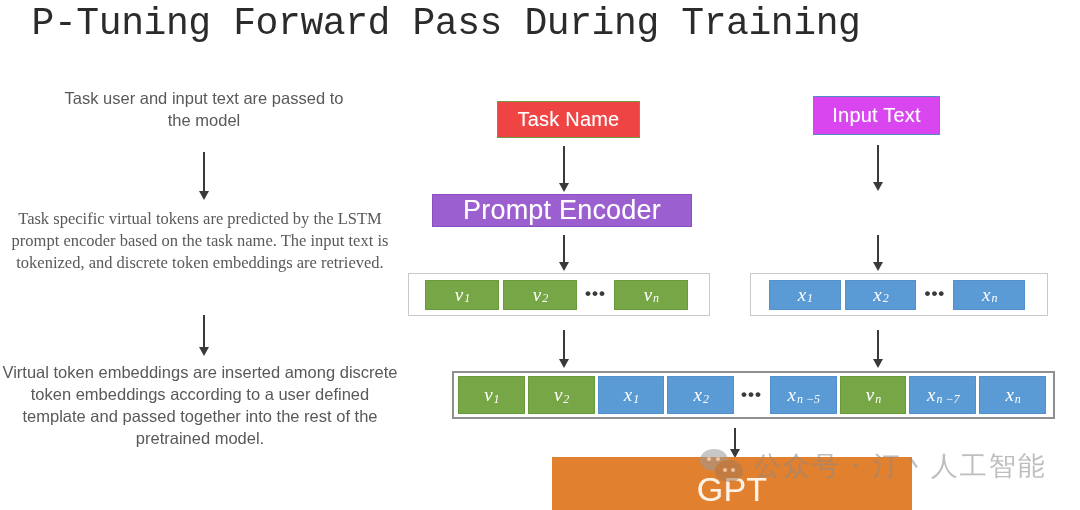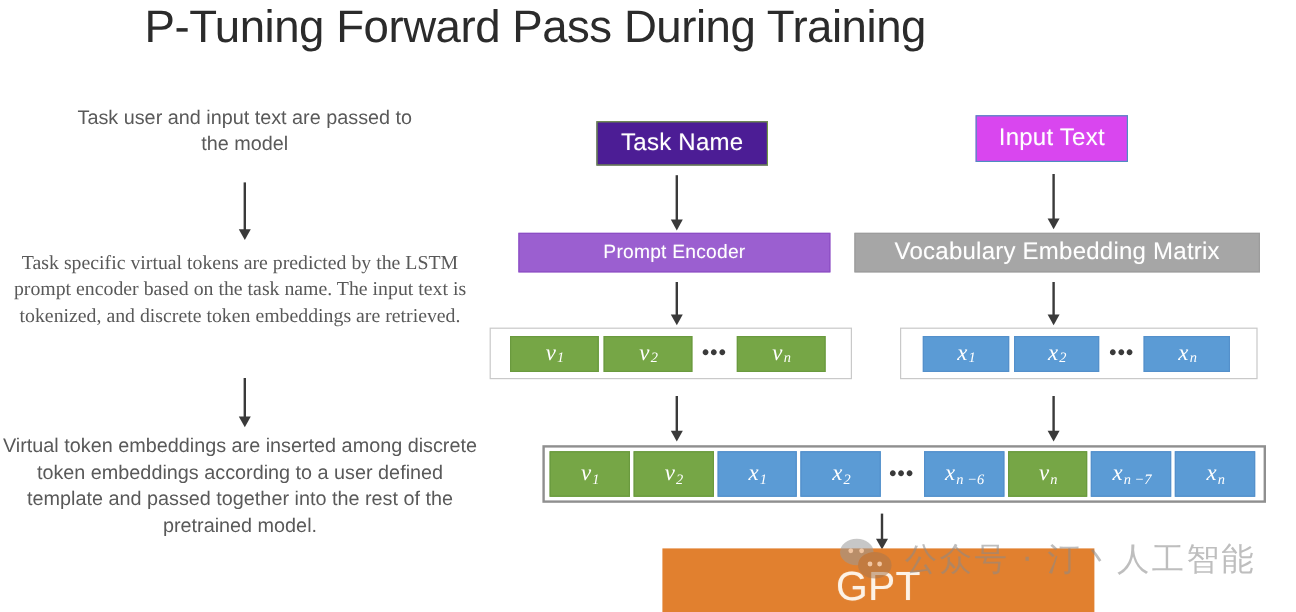--- a/index.html
+++ b/index.html
@@ -22,21 +22,21 @@
   .title {
     position: absolute;
     left: 0;
     top: 2px;
     width: 892px;
     text-align: center;
     font-size: 38px;
     font-weight: 400;
     color: #2b2b2b;
     letter-spacing: -0.4px;
-    font-family: Liberation Sans, sans-serif;
+    font-family: Liberation Mono, monospace;
   }
 
   
   .note {
     position: absolute;
     text-align: center;
     color: #595959;
     font-size: 16.5px;
     line-height: 1.33;
     font-family: "Liberation Sans", sans-serif;
@@ -71,35 +71,35 @@
     align-items: center;
     justify-content: center;
     color: #ffffff;
     font-family: "Liberation Sans", sans-serif;
     font-weight: 400;
     letter-spacing: 0.2px;
     text-shadow: 0 0 1px rgba(255,255,255,0.35);
   }
   #box-task-name {
     left: 497px; top: 101px; width: 143px; height: 37px;
-    background: #4c1d95;
+    background: #ef4444;
     border: 1px solid #6f9a42;
     font-size: 20px;
   }
   #box-input-text {
     left: 813px; top: 96px; width: 127px; height: 39px;
     background: #d946ef;
     border: 1px solid #4f8cc2;
     font-size: 20px;
   }
   #box-prompt-encoder {
     left: 432px; top: 194px; width: 260px; height: 33px;
     background: #9b5fd0;
     border: 1px solid #8c4ec4;
-    font-size: 16px;
+    font-size: 27px;
   }
   #box-vocab-matrix {
     left: 712px; top: 194px; width: 338px; height: 33px;
     background: #a6a6a6;
     border: 1px solid #9c9c9c;
     font-size: 20px;
   }
   #box-gpt {
     left: 552px; top: 457px; width: 360px; height: 60px;
     background: #e1802f;
@@ -227,21 +227,20 @@
   <div class="arrow" style="left:203px; top:152px; height:40px;"></div>
   <div class="arrow" style="left:203px; top:315px; height:33px;"></div>
 
   <div class="flowbox" id="box-task-name">Task Name</div>
   <div class="flowbox" id="box-input-text">Input Text</div>
 
   <div class="arrow" style="left:563px; top:146px; height:38px;"></div>
   <div class="arrow" style="left:877px; top:145px; height:38px;"></div>
 
   <div class="flowbox" id="box-prompt-encoder">Prompt Encoder</div>
-  <div class="flowbox" id="box-vocab-matrix">Vocabulary Embedding Matrix</div>
 
   <div class="arrow" style="left:563px; top:235px; height:28px;"></div>
   <div class="arrow" style="left:877px; top:235px; height:28px;"></div>
 
   <div class="strip" id="strip-virtual">
       <span class="tok green">
         <span>v</span>
         <sub>1</sub>
       </span>
       <span class="tok green">
@@ -286,21 +285,21 @@
         <span>x</span>
         <sub>1</sub>
       </span>
       <span class="tok blue">
         <span>x</span>
         <sub>2</sub>
       </span>
       <span class="ellipsis">•••</span>
       <span class="tok blue">
         <span>x</span>
-        <sub>n −6</sub>
+        <sub>n −5</sub>
       </span>
       <span class="tok green">
         <span>v</span>
         <sub>n</sub>
       </span>
       <span class="tok blue">
         <span>x</span>
         <sub>n −7</sub>
       </span>
       <span class="tok blue">

